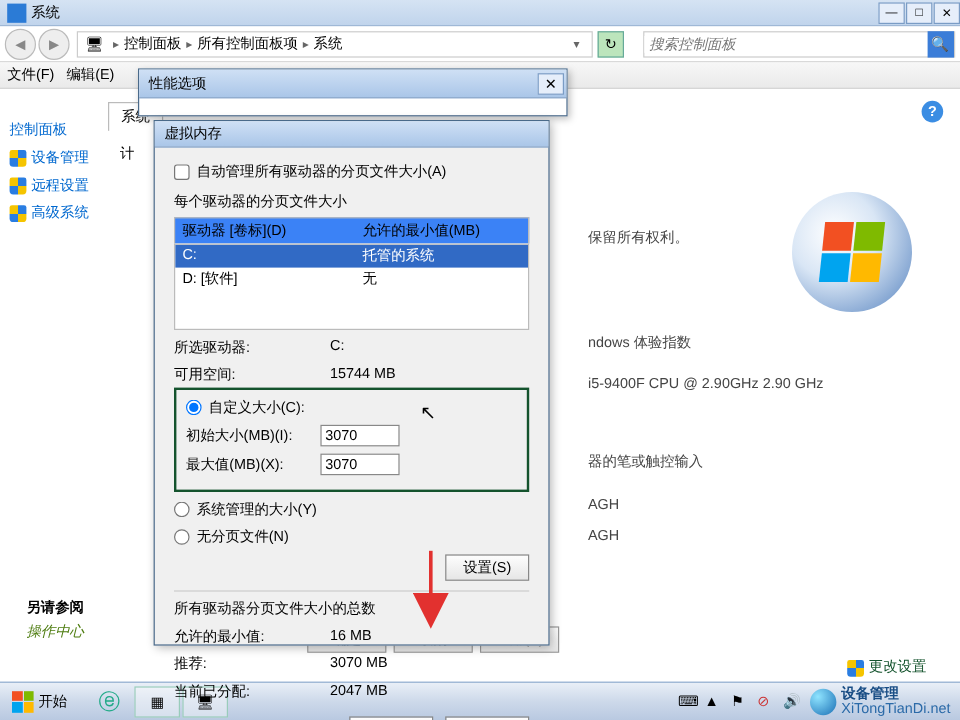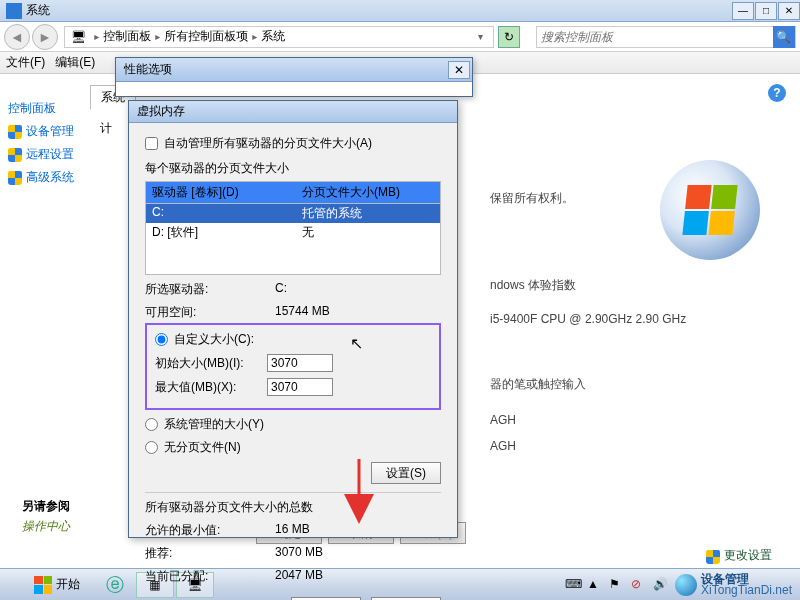--- a/index.html
+++ b/index.html
@@ -64,40 +64,40 @@
 .checkbox-row input { margin-right:6px; }
 .group-label { margin-bottom:4px; }
 .drive-header { display:flex; background:#3b82f6; border:1px solid #bbb; border-bottom:none; padding:2px 6px; }
 .drive-header span:first-child { flex:0 0 150px; }
 .drive-list { border:1px solid #bbb; background:#fff; height:72px; overflow:hidden; }
 .drive-row { display:flex; padding:1px 6px; }
 .drive-row.selected { background:#316ac5; color:#fff; }
 .drive-row span:first-child { flex:0 0 150px; }
 .kv { display:flex; margin-top:6px; }
 .kv .k { width:130px; }
-.redbox { border:2px solid #8b5cf6; padding:6px 8px; margin-top:2px; margin-bottom:6px; }
+.redbox { border:2px solid #14532d; padding:6px 8px; margin-top:2px; margin-bottom:6px; }
 .radio-row { display:flex; align-items:center; margin-bottom:6px; }
 .radio-row input { margin-right:6px; }
 .size-row { display:flex; align-items:center; margin-bottom:6px; }
 .size-row label { width:112px; }
 .size-row input[type=text] { width:66px; height:18px; border:1px solid #888; padding:0 3px; }
 .cursor { position:absolute; left:350px; top:334px; font-size:16px; z-index:20; }
 .set-btn-row { display:flex; justify-content:flex-end; margin:4px 0 8px; }
 .set-btn-row button, .vm-btns button { width:70px; height:22px; background:linear-gradient(#fdfdfd,#e6e6e6); border:1px solid #888; }
 .totals { border-top:1px solid #ccc; padding-top:6px; }
 .totals .kv .k { width:130px; }
 .vm-btns { display:flex; justify-content:flex-end; gap:10px; margin-top:12px; }
 
 
 .red-arrow { position:absolute; left:344px; top:454px; z-index:15; }
 .red-arrow svg { overflow:visible; }
 
 
 .taskbar { position:absolute; bottom:0; left:0; width:800px; height:32px; background:linear-gradient(#e9eff7,#cdd9ea 50%,#b9c9e1); border-top:1px solid #8aa8cc; display:flex; align-items:center; }
-.start-btn { height:32px; padding:0 10px; display:flex; align-items:center;margin-left:24px; }
+.start-btn { height:32px; padding:0 10px; display:flex; align-items:center; }
 .start-flag { width:18px;height:18px; display:grid; grid-template-columns:1fr 1fr; grid-template-rows:1fr 1fr; gap:1px; margin-right:4px; }
 .start-flag div:nth-child(1){background:#f25022;} .start-flag div:nth-child(2){background:#7fba00;}
 .start-flag div:nth-child(3){background:#00a4ef;} .start-flag div:nth-child(4){background:#ffb900;}
 .task-icons { display:flex; align-items:center; margin-left:6px; gap:2px; }
 .task-icon { width:38px; height:26px; border:1px solid transparent; display:flex;align-items:center;justify-content:center; }
 .task-icon.active { background:rgba(255,255,255,.4); border:1px solid #9cb; }
 .tray { margin-left:auto; display:flex; align-items:center; gap:6px; padding-right:8px; }
 .tray .ic { width:16px;height:16px; display:inline-block; }
 .watermark { display:flex; align-items:center; gap:4px; }
 .globe { width:22px;height:22px;border-radius:50%;background:radial-gradient(circle at 30% 30%,#8fe4ff,#1a6fb5); }
@@ -204,21 +204,21 @@
     <span>虚拟内存</span>
   </div>
   <div class="vm-body">
     <div class="checkbox-row">
       <input type="checkbox" style="">
       <label>自动管理所有驱动器的分页文件大小(A)</label>
     </div>
     <div class="group-label">每个驱动器的分页文件大小</div>
     <div class="drive-header">
       <span>驱动器 [卷标](D)</span>
-      <span>分页文件大小(MB)</span>
+      <span>允许的最小值(MB)</span>
     </div>
     <div class="drive-list">
       <div class="drive-row selected">
         <span>C:</span>
         <span>托管的系统</span>
       </div>
       <div class="drive-row">
         <span>D:    [软件]</span>
         <span>无</span>
       </div>

